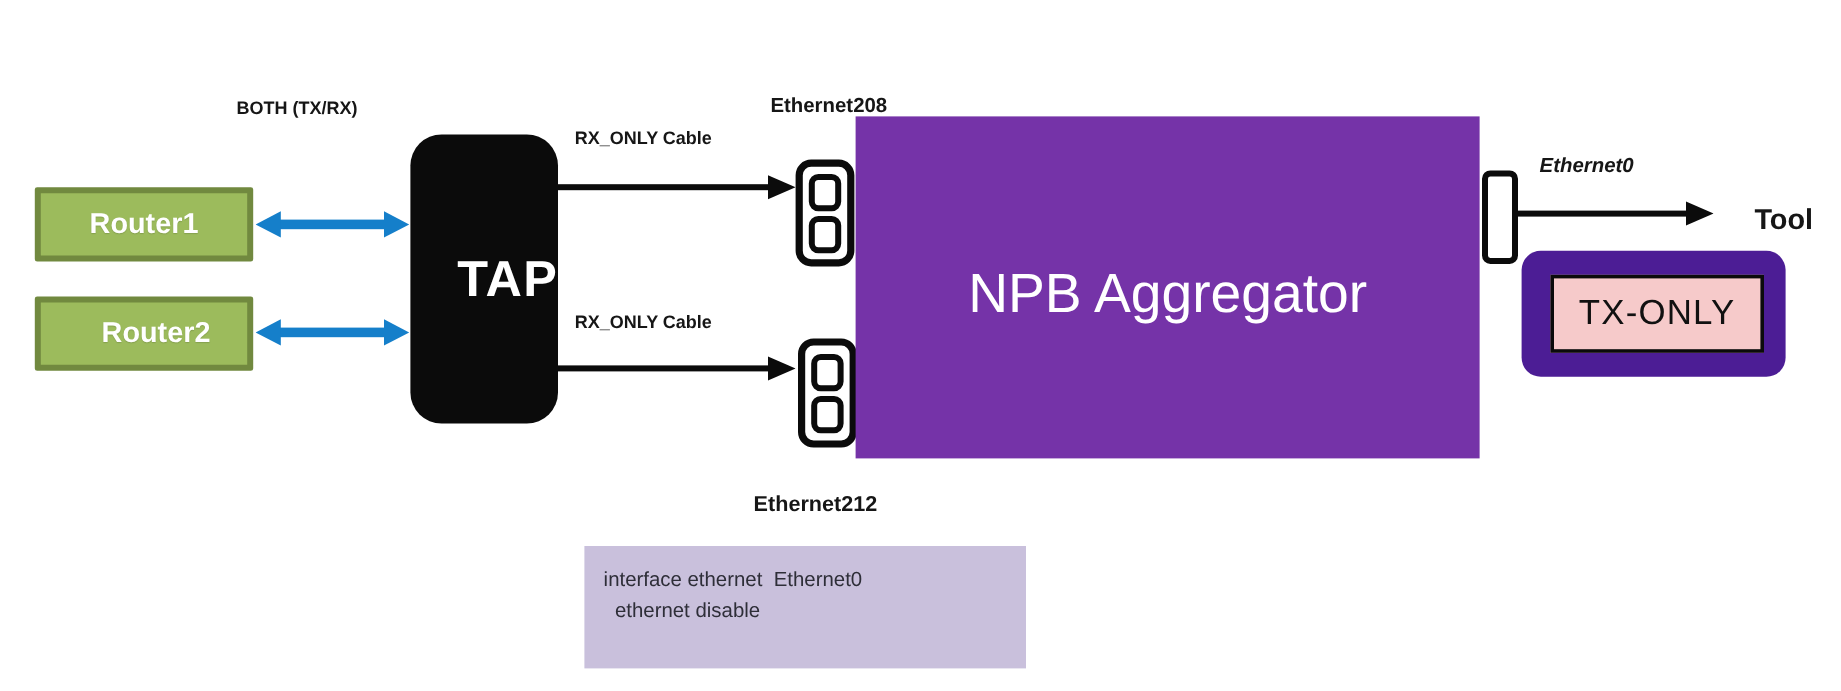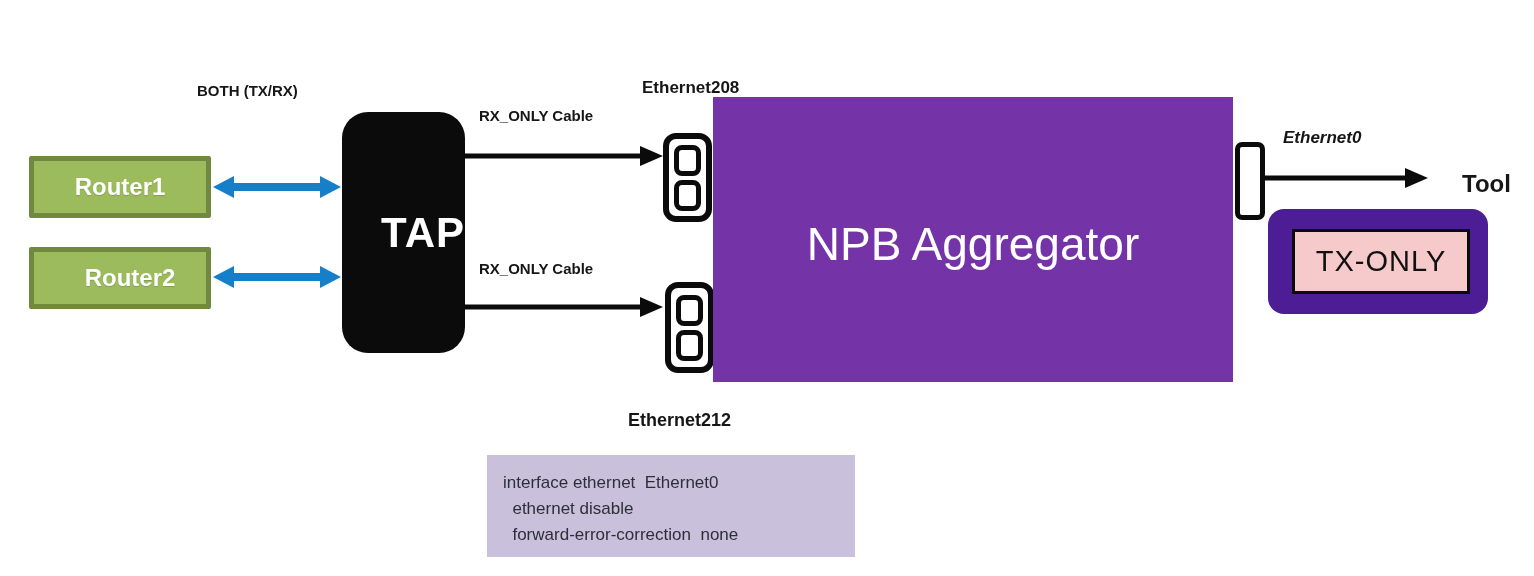--- a/index.html
+++ b/index.html
@@ -154,16 +154,15 @@
 
   <div class="abs txonly-outer">
     <div class="abs txonly-inner">
       <span>TX-ONLY</span>
     </div>
   </div>
 
   <div class="abs config">
     <span>interface ethernet  Ethernet0</span>
     <span>  ethernet disable</span>
-    <span>  forward-error-correction  none</span>
   </div>
 
 </div>
 
 </body></html>

